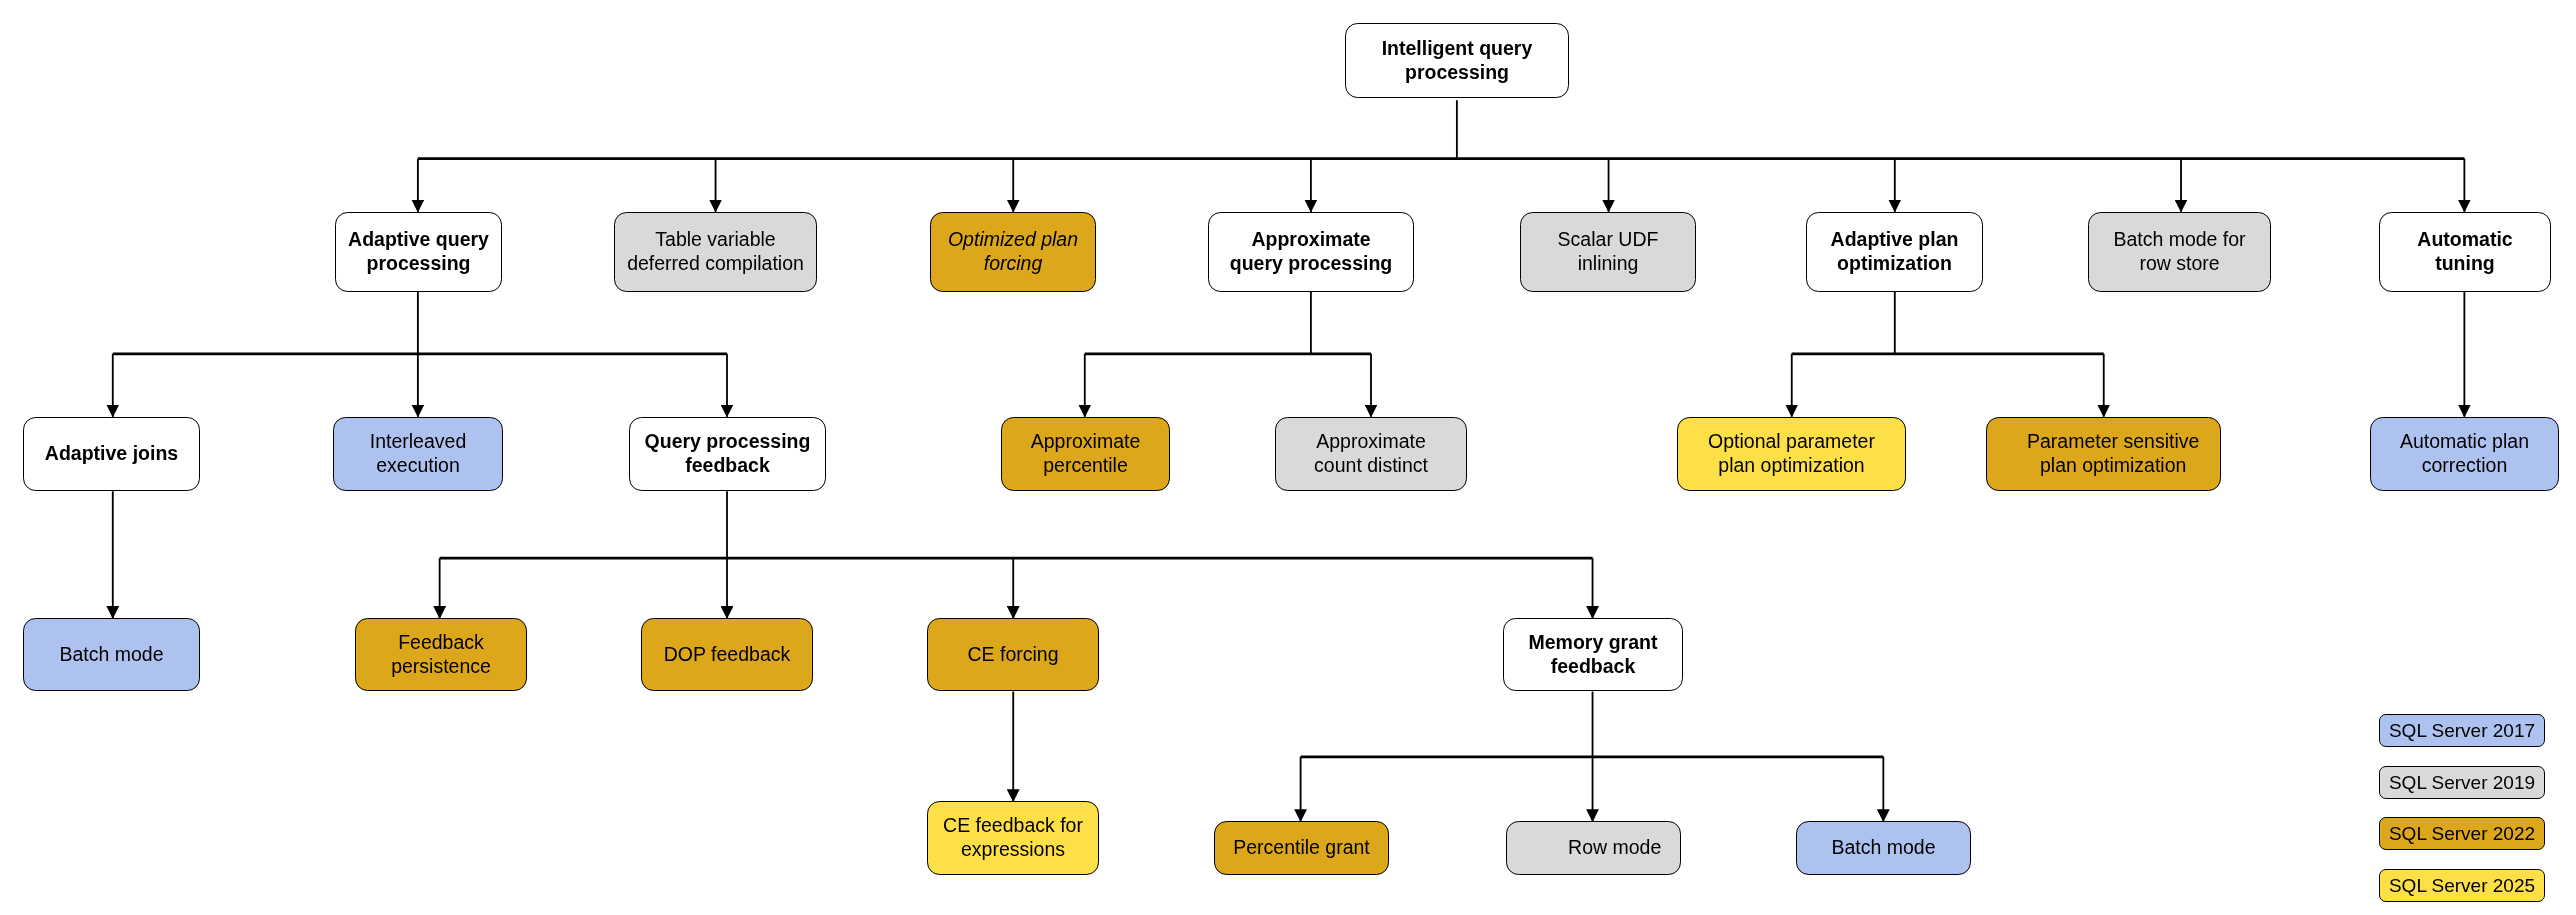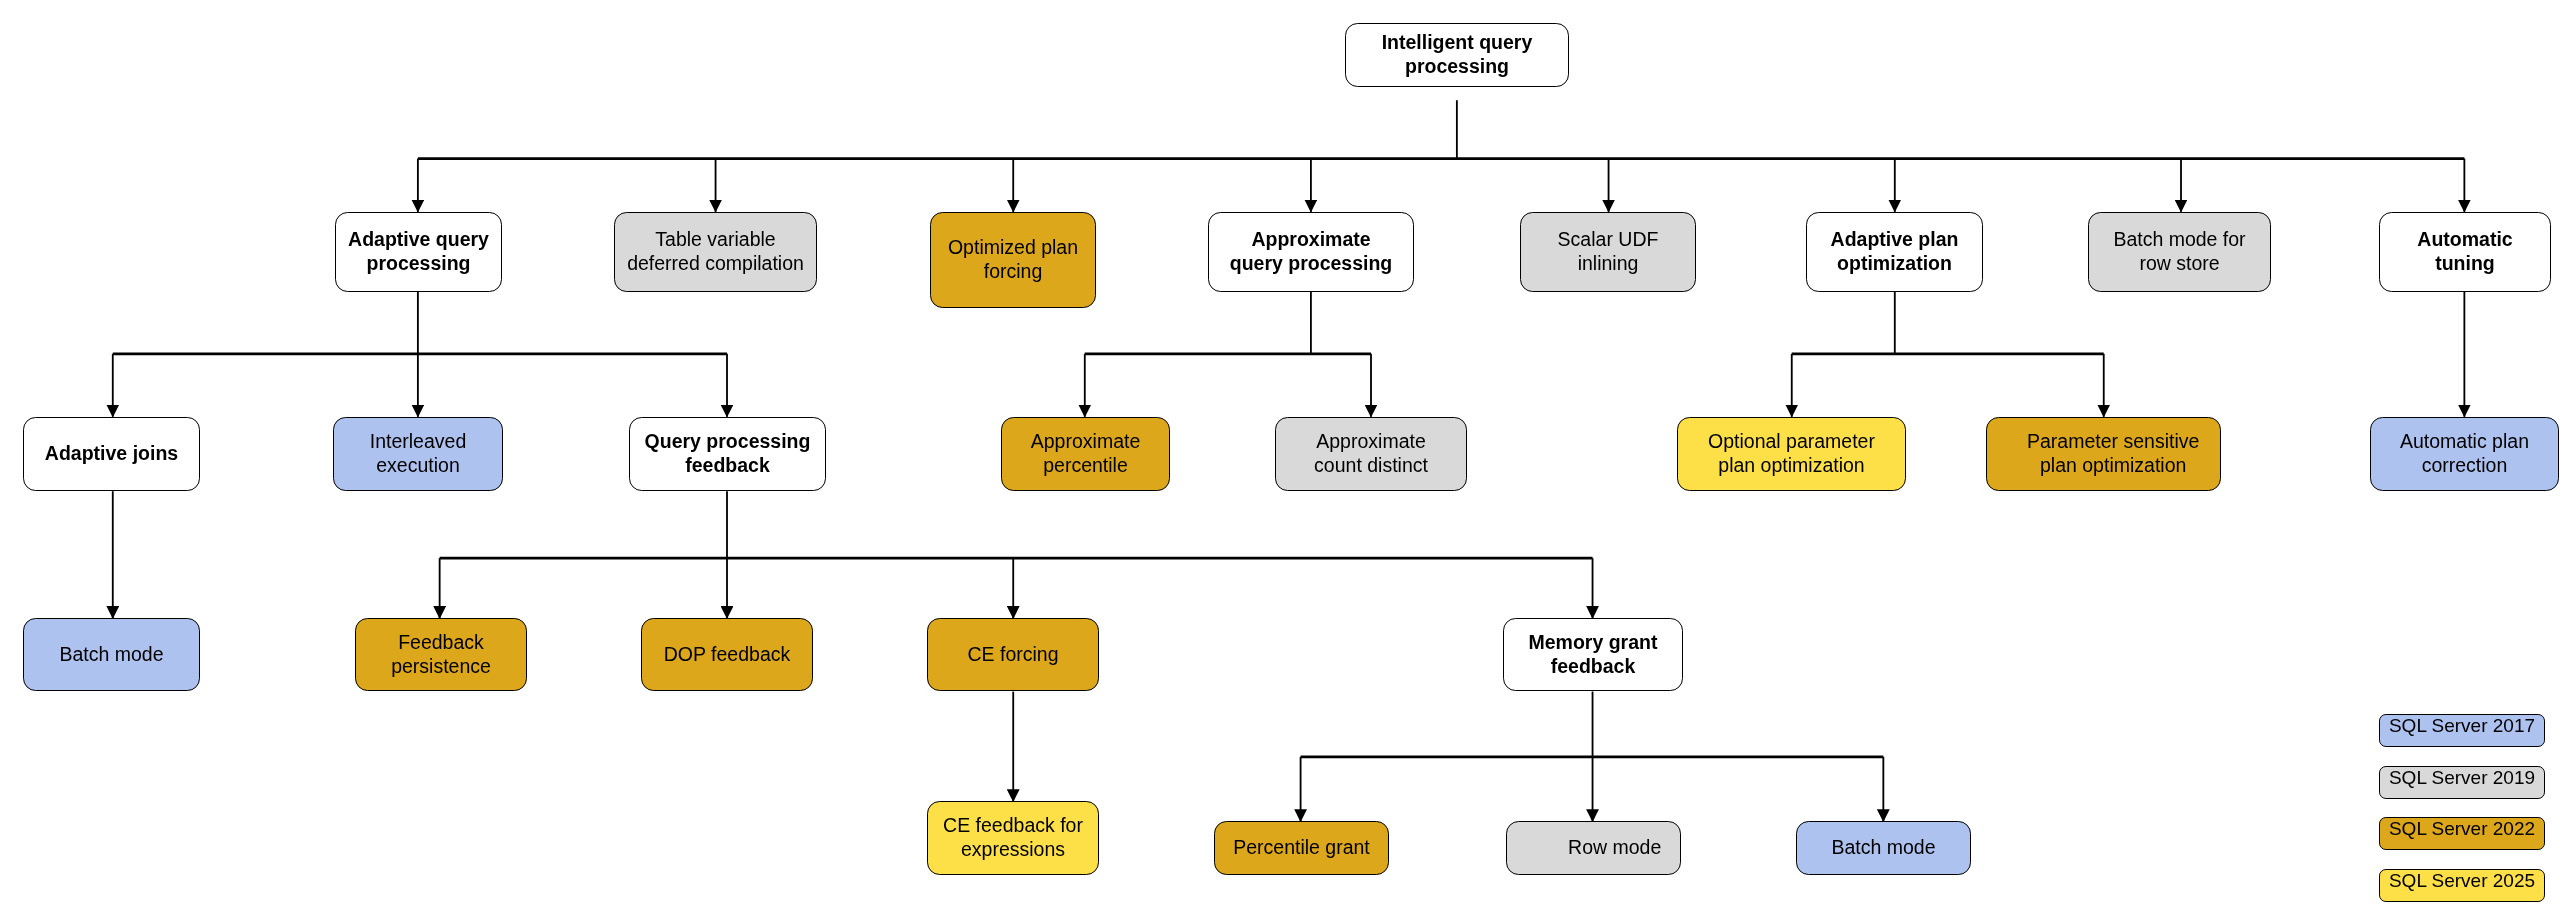--- a/index.html
+++ b/index.html
@@ -48,21 +48,21 @@
   .legend{
     position:absolute;
     z-index:4;
   }
   .legend-item{
     position:absolute;
     box-sizing:border-box;
     border:1.7px solid #000000;
     border-radius:6.9px;
     display:flex;
-    align-items:flex-start;
+    align-items:center;
     justify-content:center;
     font-size:19px;
     font-weight:400;
     color:#000000;
     white-space:nowrap;
   }
 </style>
 </head>
 <body>
 
@@ -117,34 +117,34 @@
       <path d="M 1770 1208 L 1770 1400" marker-end="url(#arw)"></path>
 
       <path d="M 2782 1208 L 2782 1322"></path>
       <path d="M 2272 1322 L 3290 1322" stroke-width="5"></path>
       <path d="M 2272 1322 L 2272 1435" marker-end="url(#arw)"></path>
       <path d="M 2782 1322 L 2782 1435" marker-end="url(#arw)"></path>
       <path d="M 3290 1322 L 3290 1435" marker-end="url(#arw)"></path>
     </g>
   </svg>
 
-  <div class="node n-white" style="left:1345px;top:23px;width:224px;height:64px;">
+  <div class="node n-white" style="left:1345px;top:23px;width:224px;height:75px;">
     <span class="lbl">Intelligent query
 processing</span>
   </div>
 
   <div class="node n-white" style="left:335px;top:212px;width:167px;height:80px;">
     <span class="lbl">Adaptive query
 processing</span>
   </div>
   <div class="node n-gray" style="left:614px;top:212px;width:203px;height:80px;">
     <span class="lbl">Table variable
 deferred compilation</span>
   </div>
-  <div class="node n-orange" style="left:930px;top:212px;width:166px;height:96px;">
+  <div class="node n-orange" style="left:930px;top:212px;width:166px;height:80px;font-style:italic;">
     <span class="lbl">Optimized plan
 forcing</span>
   </div>
   <div class="node n-white" style="left:1208px;top:212px;width:206px;height:80px;">
     <span class="lbl">Approximate
 query processing</span>
   </div>
   <div class="node n-gray" style="left:1520px;top:212px;width:176px;height:80px;">
     <span class="lbl">Scalar UDF
 inlining</span>

